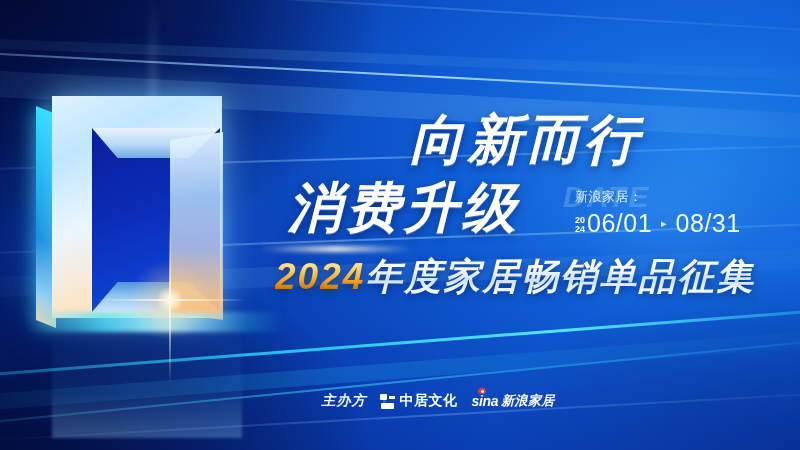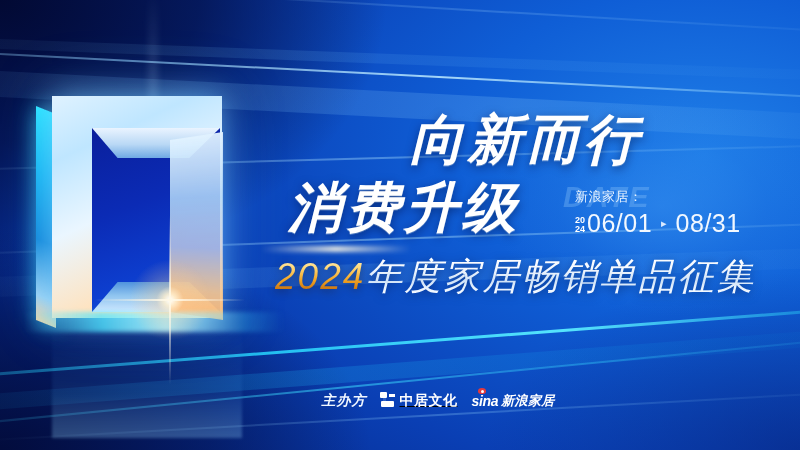--- a/index.html
+++ b/index.html
@@ -107,40 +107,40 @@
     font-size:30px;font-weight:bold;font-style:italic;letter-spacing:2px;
     color:rgba(120,180,245,.42);white-space:nowrap;}
   .date-label{position:relative;font-size:13px;color:#eaf4ff;letter-spacing:.5px;white-space:nowrap;}
   .date-row{position:relative;display:flex;align-items:center;margin-top:4px;white-space:nowrap;}
   .yr{display:inline-flex;flex-direction:column;font-size:9px;line-height:9.5px;
       font-weight:bold;color:#ffffff;margin-right:2px;padding-top:4px;}
   .dnum{font-size:25px;line-height:26px;color:#f2f8ff;letter-spacing:.5px;font-weight:300;}
   .dsep{font-size:11px;color:#dbeaff;margin:0 9px;}
 
   .goldbar{position:absolute;left:275px;top:258px;white-space:nowrap;
-    font-size:37px;line-height:1;font-weight:normal;font-style:italic;letter-spacing:2px;}
+    font-size:37px;line-height:1;font-weight:bold;font-style:italic;letter-spacing:2px;}
   .gold{
     background:linear-gradient(180deg,#fff3cf 0%,#ffd97a 28%,#f5a623 58%,#c87412 82%,#ffe9a8 100%);
     -webkit-background-clip:text;background-clip:text;color:transparent;
     -webkit-text-fill-color:transparent;
     filter:drop-shadow(0 2px 4px rgba(40,20,0,.45));}
   .silver{
     background:linear-gradient(180deg,#ffffff 0%,#f4f9ff 30%,#cfe2f7 60%,#eef6ff 84%,#ffffff 100%);
     -webkit-background-clip:text;background-clip:text;color:transparent;
     -webkit-text-fill-color:transparent;
     filter:drop-shadow(0 2px 5px rgba(4,24,80,.6));}
   .goldbar .sheen{position:absolute;left:-14px;top:-12px;width:150px;height:6px;
     background:linear-gradient(90deg,rgba(255,240,200,0),rgba(255,250,230,.9),rgba(255,240,200,0));
     filter:blur(2px);}
 
   
   .footer{position:absolute;left:0;top:392px;width:800px;
     display:flex;align-items:center;justify-content:center;gap:14px;padding-left:38px;}
   .f-label{font-size:14px;font-weight:bold;font-style:italic;color:#f0f7ff;letter-spacing:1px;}
-  .logo1{display:flex;gap:4px;text-decoration:underline;}
+  .logo1{display:flex;align-items:center;gap:4px;}
   .mark1{width:15px;height:15px;position:relative;}
   .mark1 i{position:absolute;background:#ffffff;display:block;}
   .mark1 i:nth-child(1){left:0;top:0;width:7px;height:6px;border-radius:1px;}
   .mark1 i:nth-child(2){right:0;top:2px;width:6px;height:3px;}
   .mark1 i:nth-child(3){left:1px;bottom:0;width:13px;height:6px;border-radius:1px;}
   .mark1 i:nth-child(4){left:3px;top:6px;width:3px;height:3px;background:#2c5fc4;}
   .l1-text{font-size:14px;font-weight:bold;color:#ffffff;letter-spacing:.5px;}
   .logo2{display:flex;align-items:center;gap:3px;}
   .sina{position:relative;font-size:14px;font-weight:bold;font-style:italic;
     color:#ffffff;letter-spacing:-.3px;}

